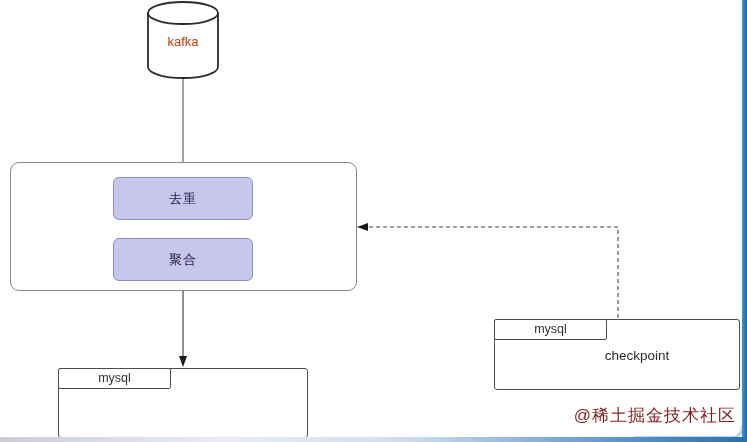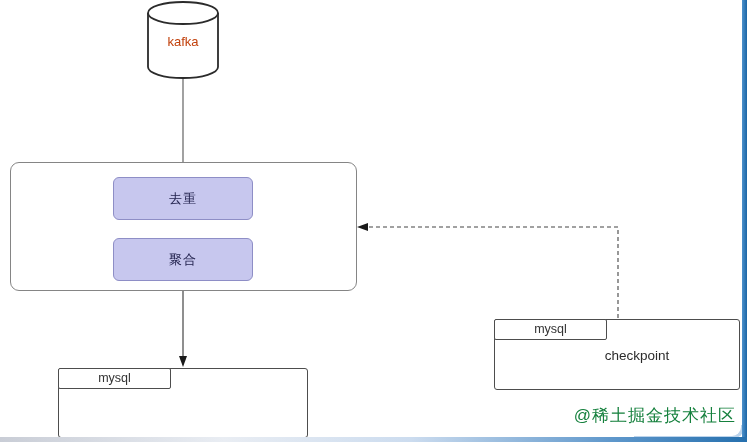--- a/index.html
+++ b/index.html
@@ -52,21 +52,21 @@
   }
   .sink-tab{left:58px;top:368px;}
   .cp-tab{left:494px;top:319px;}
   .cp-label{
     left:494px;top:347px;width:246px;height:18px;
     text-align:center;font-size:13.5px;color:#2b2b2b;line-height:18px;margin-left:20px;
   }
   
   .watermark{
     right:11px;top:404px;
-    font-size:17px;color:#15803d;
+    font-size:17px;color:#7f1d1d;
     text-shadow:0 1px 0 rgba(255,255,255,0.9);
     letter-spacing:1px;
   }
   
   .frame-right{
     right:0;top:0;width:5px;height:442px;
     background:linear-gradient(to left,#1b65a5,#4e92cc);
   }
   .frame-bottom{
     left:0;bottom:0;width:747px;height:5px;

